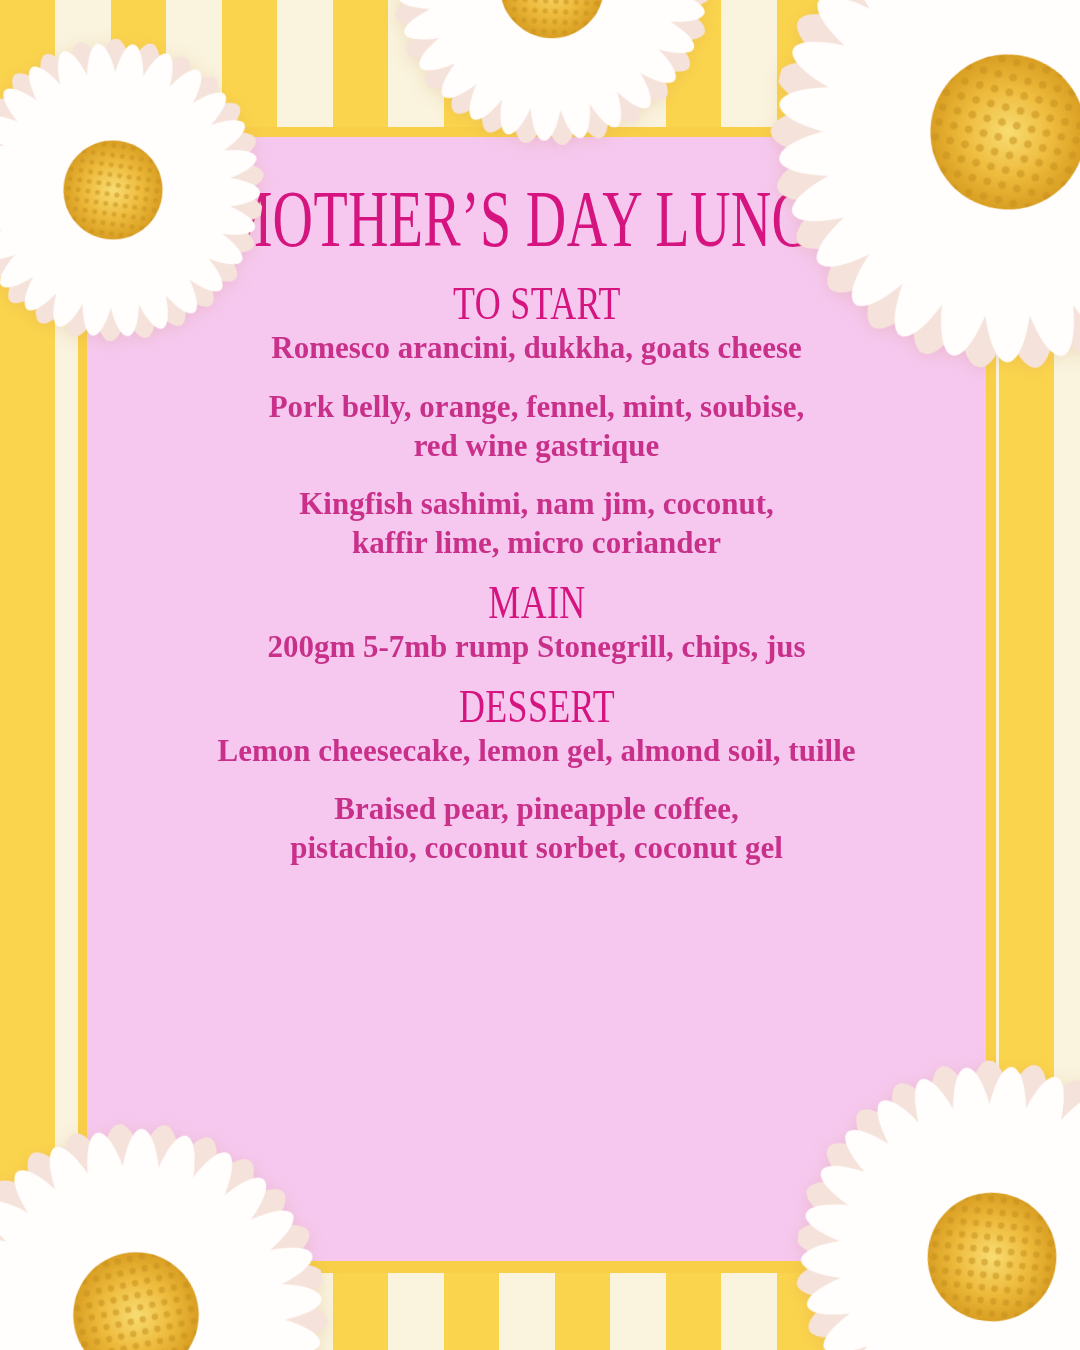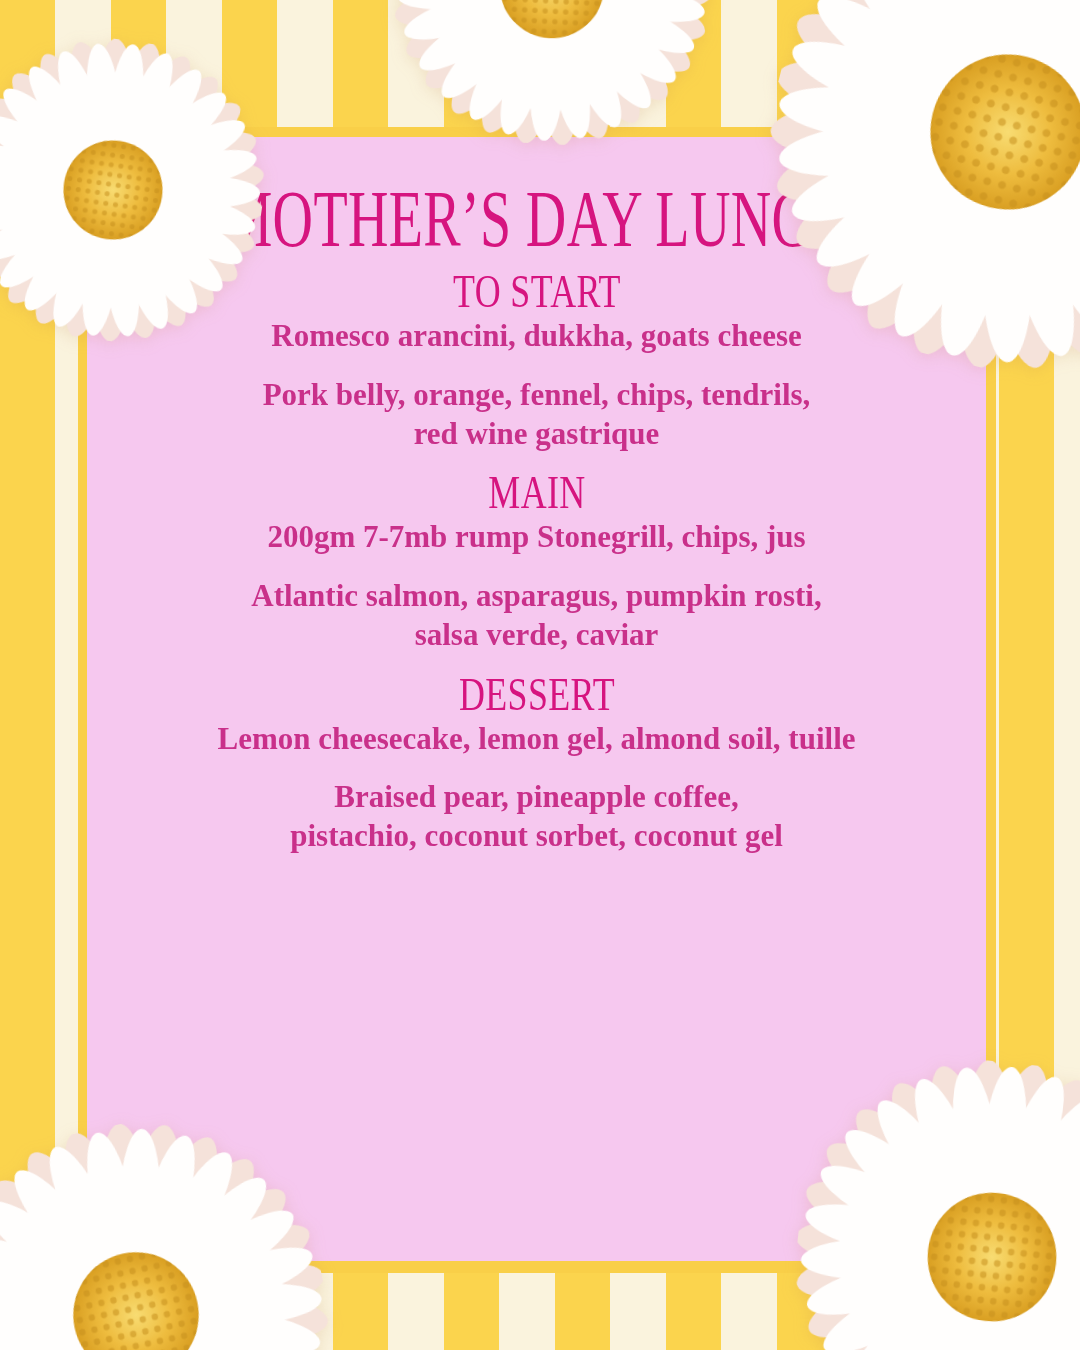--- a/index.html
+++ b/index.html
@@ -35,21 +35,21 @@
     margin:0;
     font-size:80px;line-height:1.0;font-weight:400;
     color:var(--heading-magenta);
     transform:scaleX(0.70);
     transform-origin:50% 50%;
     white-space:nowrap;
     letter-spacing:0.5px;
   }
   .menu{margin-top:6px;width:860px;}
   .section{margin-top:17px;}
-  .section:first-child{margin-top:4px;}
+  .section:first-child{margin-top:16px;}
   .heading{
     margin:0;
     font-size:46px;line-height:1.0;font-weight:400;
     color:var(--heading-magenta);
     transform:scaleX(0.78);
     transform-origin:50% 50%;
     letter-spacing:0.5px;
   }
   .item{
     margin:20px 0 0 0;
@@ -78,32 +78,32 @@
   <div class="frame"></div>
 
   <div class="panel">
     <h1 class="title">MOTHER’S DAY LUNCH</h1>
     <div class="menu">
   <section class="section">
     <h2 class="heading">TO START</h2>
 
   <p class="item">Romesco arancini, dukkha, goats cheese</p>
 
-  <p class="item">Pork belly, orange, fennel, chips, tendrils,
+  <p class="item">Pork belly, orange, fennel, mint, soubise,
 red wine gastrique</p>
 
+  <p class="item">Kingfish sashimi, nam jim, coconut,
+kaffir lime, micro coriander</p>
 </section>
 
   <section class="section">
     <h2 class="heading">MAIN</h2>
 
-  <p class="item">200gm 7-7mb rump Stonegrill, chips, jus</p>
-
-  <p class="item">Atlantic salmon, asparagus, pumpkin rosti,
-salsa verde, caviar</p>
+  <p class="item">200gm 5-7mb rump Stonegrill, chips, jus</p>
+
 
 
 </section>
 
   <section class="section">
     <h2 class="heading">DESSERT</h2>
 
 
   <p class="item">Lemon cheesecake, lemon gel, almond soil, tuille</p>
 

